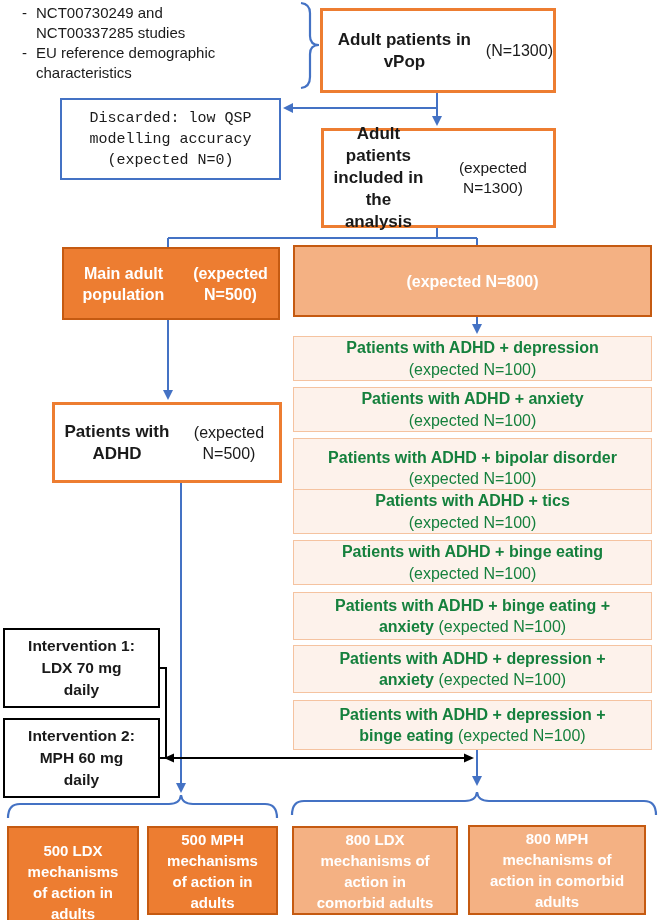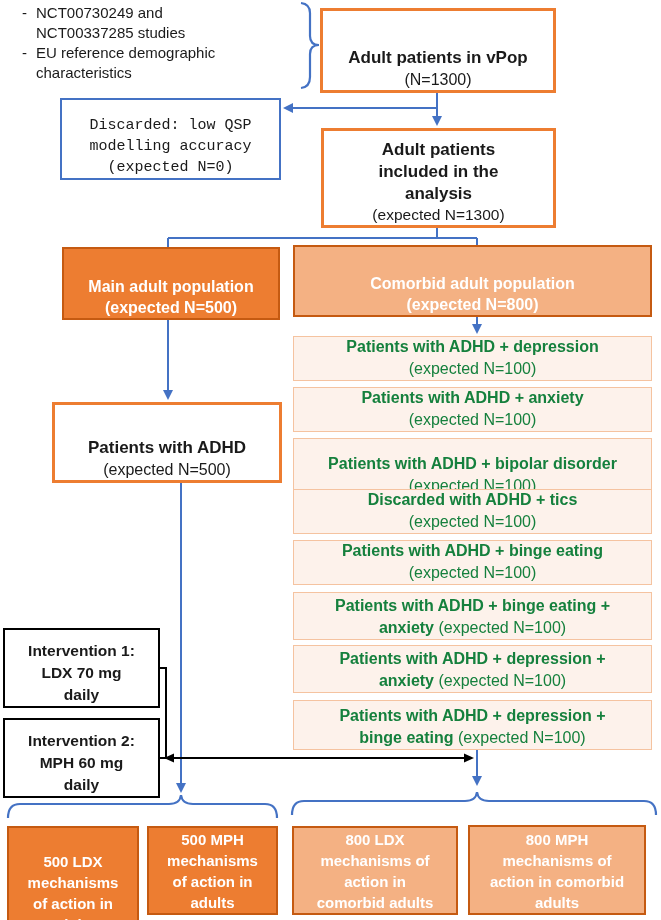--- a/index.html
+++ b/index.html
@@ -1,21 +1,21 @@
 <!DOCTYPE html>
 <html><head>
 <meta charset="utf-8">
 <style>
   html,body{margin:0;padding:0;background:#fff;}
   #canvas{
     position:relative;width:661px;height:920px;background:#ffffff;overflow:hidden;
     font-family:"Liberation Sans", sans-serif;color:#1a1a1a;
   }
-  .box{position:absolute;box-sizing:border-box;display:flex;flex-direction:column;
-       align-items:center;justify-content:flex-end;text-align:center;}
+  .box{position:absolute;box-sizing:border-box;display:flex;flex-direction:row;
+       align-items:center;justify-content:center;text-align:center;}
   .pre{white-space:pre-line;}
   .b{font-weight:700;}
   
   .o-border{background:#ffffff;border:3px solid #ED7D31;}
   .blue-border{background:#ffffff;border:2px solid #4472C4;}
   .black-border{background:#ffffff;border:2.5px solid #000000;}
   
   .fill-dark{background:#ED7D31;border:2px solid #C55A11;color:#ffffff;}
   .fill-light{background:#F4B183;border:2.5px solid #C55A11;color:#ffffff;}
   .fill-pale{background:#FDF2EB;border:1.5px solid #F5C3A0;color:#15803d;}
@@ -100,38 +100,37 @@
 analysis</div>
     <div class="t-sub">(expected N=1300)</div>
   </div>
 
   <div class="box fill-dark" style="left:62px;top:247px;width:218px;height:73px;">
     <div class="t-md">Main adult population</div>
     <div class="t-md">(expected N=500)</div>
   </div>
 
   <div class="box fill-light" style="left:293px;top:245px;width:359px;height:72px;">
-    <div class="t-md">Comorbid adult population</div>
     <div class="t-md">(expected N=800)</div>
   </div>
 
   <div class="box fill-pale comorbid-item" style="left:293px;top:336px;width:359px;height:45px;">
     <div><span class="b">Patients with ADHD + depression</span> <span>
 (expected N=100)</span></div>
   </div>
   <div class="box fill-pale comorbid-item" style="left:293px;top:387px;width:359px;height:45px;">
     <div><span class="b">Patients with ADHD + anxiety</span> <span>
 (expected N=100)</span></div>
   </div>
   <div class="box fill-pale comorbid-item" style="left:293px;top:438px;width:359px;height:60px;">
     <div><span class="b">Patients with ADHD + bipolar disorder</span> <span>
 (expected N=100)</span></div>
   </div>
   <div class="box fill-pale comorbid-item" style="left:293px;top:489px;width:359px;height:45px;">
-    <div><span class="b">Discarded with ADHD + tics</span> <span>
+    <div><span class="b">Patients with ADHD + tics</span> <span>
 (expected N=100)</span></div>
   </div>
   <div class="box fill-pale comorbid-item" style="left:293px;top:540px;width:359px;height:45px;">
     <div><span class="b">Patients with ADHD + binge eating</span> <span>
 (expected N=100)</span></div>
   </div>
   <div class="box fill-pale comorbid-item" style="left:293px;top:592px;width:359px;height:48px;">
     <div><span class="b">Patients with ADHD + binge eating +
 anxiety</span> <span>(expected N=100)</span></div>
   </div>

